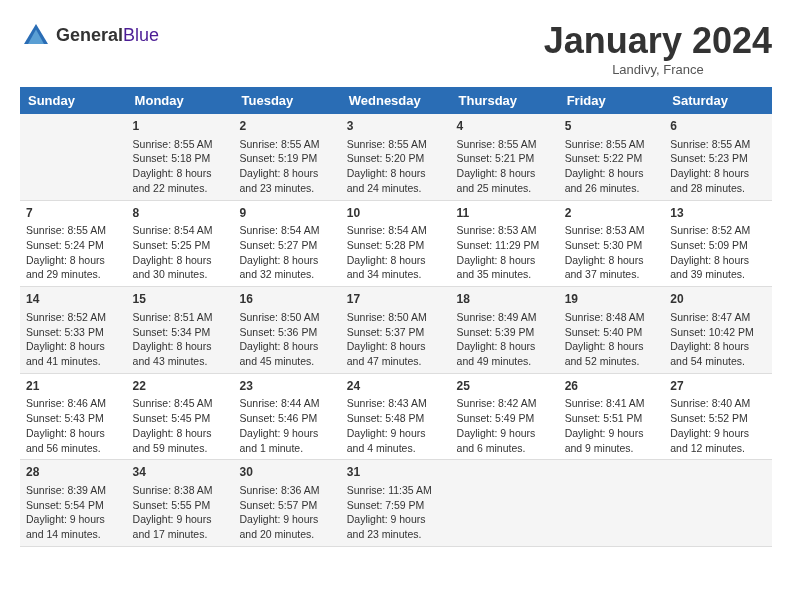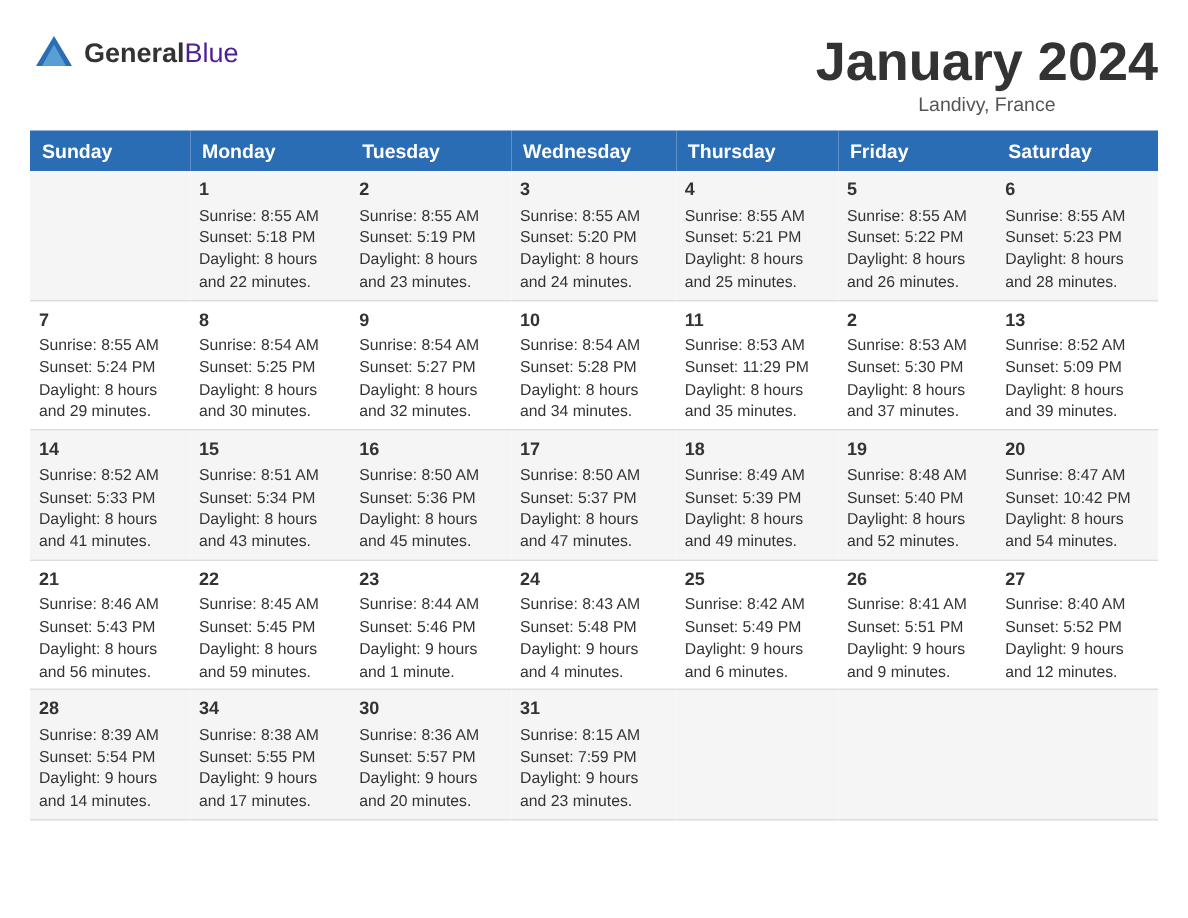--- a/index.html
+++ b/index.html
@@ -156,19 +156,19 @@
         <td><span class="day-num">23</span><span>Sunrise: 8:44 AM</span><br><span>Sunset: 5:46 PM</span><br><span>Daylight: 9 hours and 1 minute.</span></td>
         <td><span class="day-num">24</span><span>Sunrise: 8:43 AM</span><br><span>Sunset: 5:48 PM</span><br><span>Daylight: 9 hours and 4 minutes.</span></td>
         <td><span class="day-num">25</span><span>Sunrise: 8:42 AM</span><br><span>Sunset: 5:49 PM</span><br><span>Daylight: 9 hours and 6 minutes.</span></td>
         <td><span class="day-num">26</span><span>Sunrise: 8:41 AM</span><br><span>Sunset: 5:51 PM</span><br><span>Daylight: 9 hours and 9 minutes.</span></td>
         <td><span class="day-num">27</span><span>Sunrise: 8:40 AM</span><br><span>Sunset: 5:52 PM</span><br><span>Daylight: 9 hours and 12 minutes.</span></td>
       </tr>
       <tr>
         <td><span class="day-num">28</span><span>Sunrise: 8:39 AM</span><br><span>Sunset: 5:54 PM</span><br><span>Daylight: 9 hours and 14 minutes.</span></td>
         <td><span class="day-num">34</span><span>Sunrise: 8:38 AM</span><br><span>Sunset: 5:55 PM</span><br><span>Daylight: 9 hours and 17 minutes.</span></td>
         <td><span class="day-num">30</span><span>Sunrise: 8:36 AM</span><br><span>Sunset: 5:57 PM</span><br><span>Daylight: 9 hours and 20 minutes.</span></td>
-        <td><span class="day-num">31</span><span>Sunrise: 8:15 AM</span><br><span>Sunset: 7:59 PM</span><br><span>Daylight: 9 hours and 23 minutes.</span></td>
+        <td><span class="day-num">31</span><span>Sunrise: 11:35 AM</span><br><span>Sunset: 7:59 PM</span><br><span>Daylight: 9 hours and 23 minutes.</span></td>
         <td></td>
         <td></td>
         <td></td>
       </tr>
     </tbody>
 </table>
 
 </body></html>

